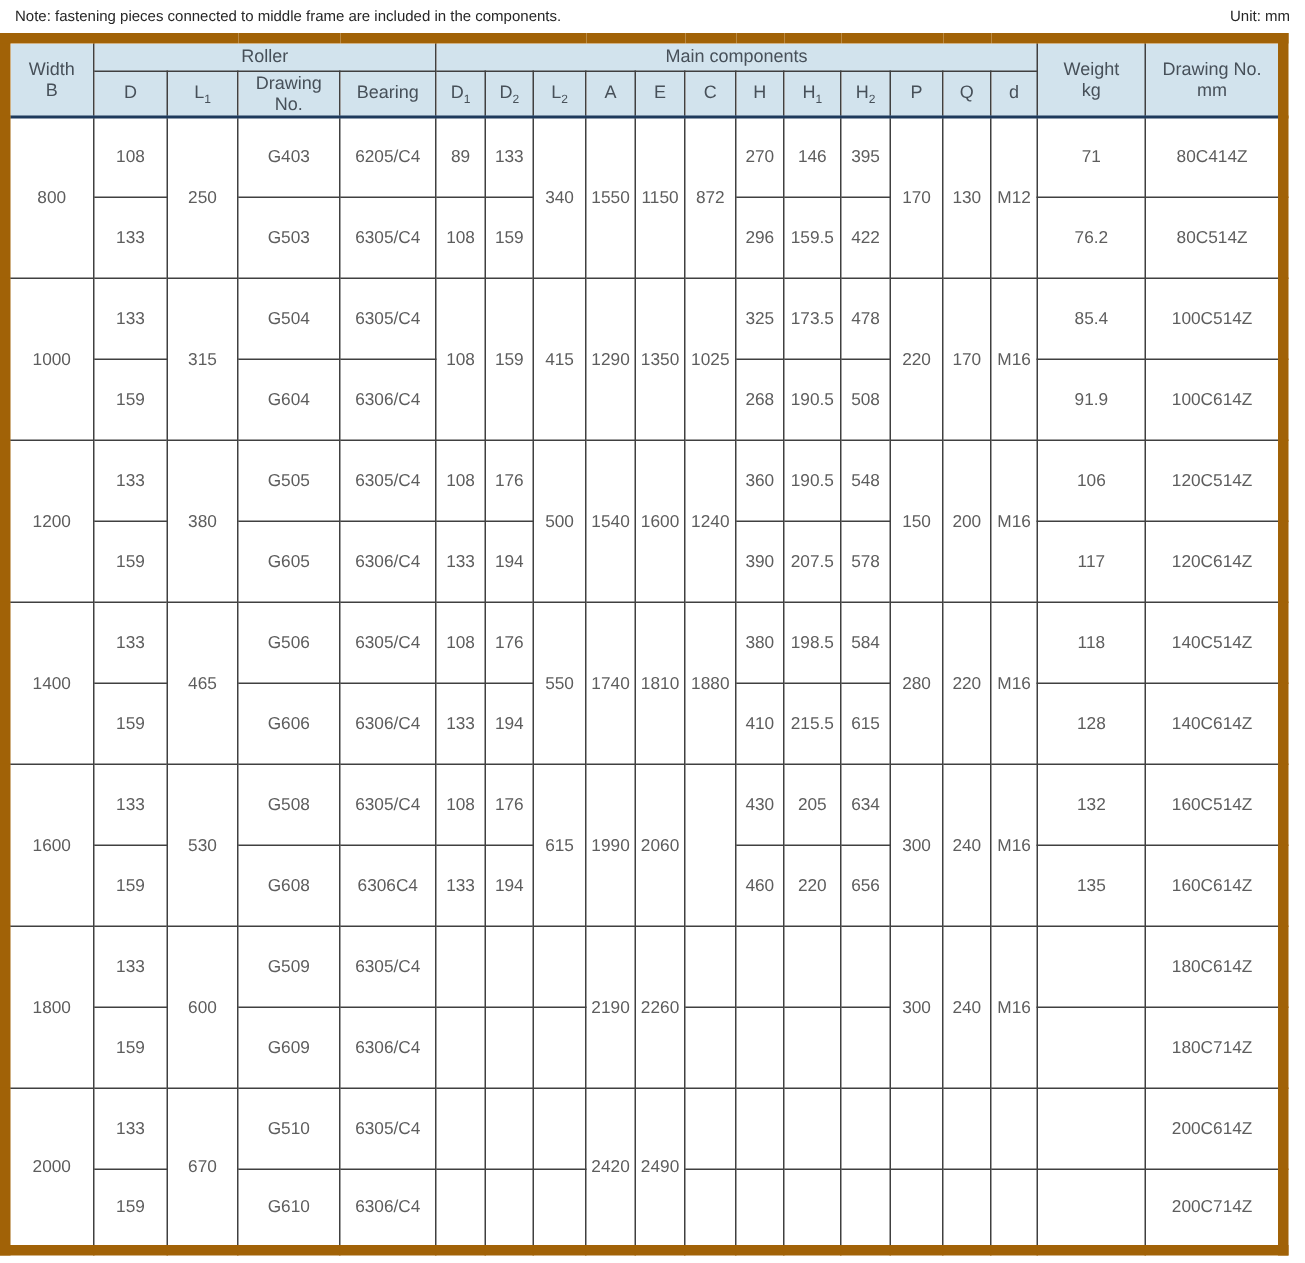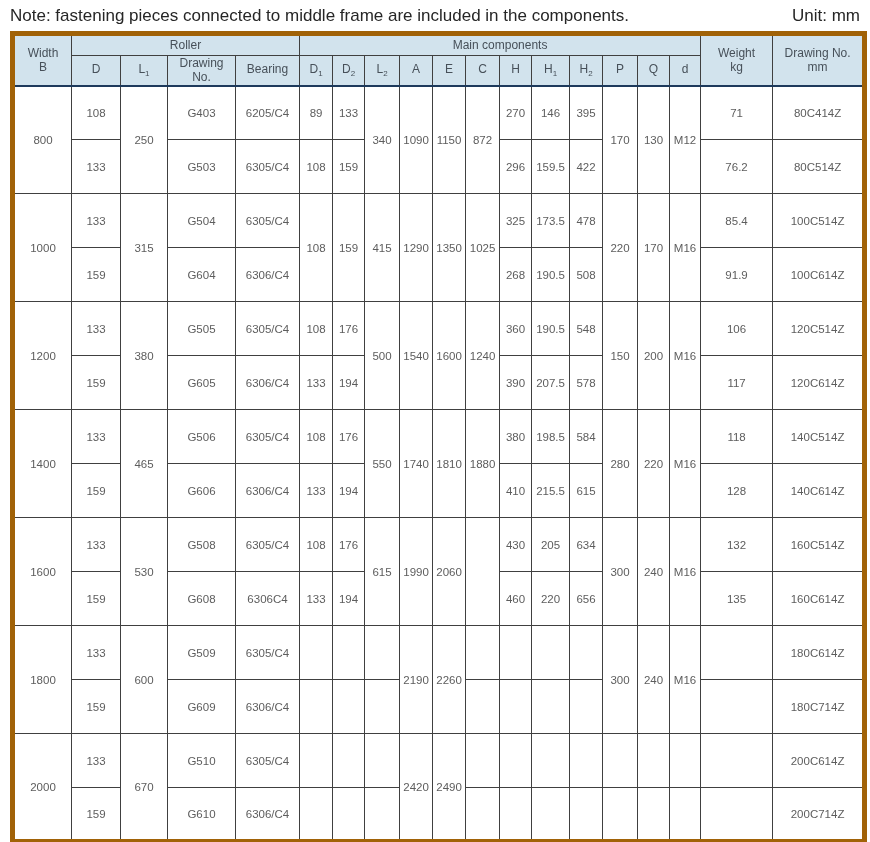--- a/index.html
+++ b/index.html
@@ -4,28 +4,27 @@
 <style>
   html,body { margin:0; padding:0; background:#ffffff; }
   body {
     width:870px; height:842px;
     font-family:"Liberation Sans", sans-serif;
     -webkit-font-smoothing:antialiased;
   }
   .topbar{
     display:flex; justify-content:space-between; align-items:flex-end;
     padding:6px 10px 5px 10px;
-    font-size:17px; color:#262626;
+    font-size:10px; color:#262626;
   }
   table.spec{
     border-collapse:collapse;
     table-layout:fixed;
     width:852px;
-    margin-left:10px;
-    border:5px solid #a16207;
+    border:7px solid #a16207;
     padding-left:15px;
   }
   .spec th, .spec td{
     border:1px solid #404040;
     text-align:center;
     vertical-align:middle;
     padding:0 1px;
     overflow:hidden;
     white-space:nowrap;
   }
@@ -120,21 +119,21 @@
 
     <tr>
       <td rowspan="2">800</td>
       <td>108</td>
       <td rowspan="2">250</td>
       <td>G403</td>
       <td>6205/C4</td>
       <td>89</td>
       <td>133</td>
       <td rowspan="2">340</td>
-      <td rowspan="2">1090</td>
+      <td rowspan="2">1550</td>
       <td rowspan="2">1150</td>
       <td rowspan="2">872</td>
       <td>270</td>
       <td>146</td>
       <td>395</td>
       <td rowspan="2">170</td>
       <td rowspan="2">130</td>
       <td rowspan="2">M12</td>
       <td>71</td>
       <td>80C414Z</td>

